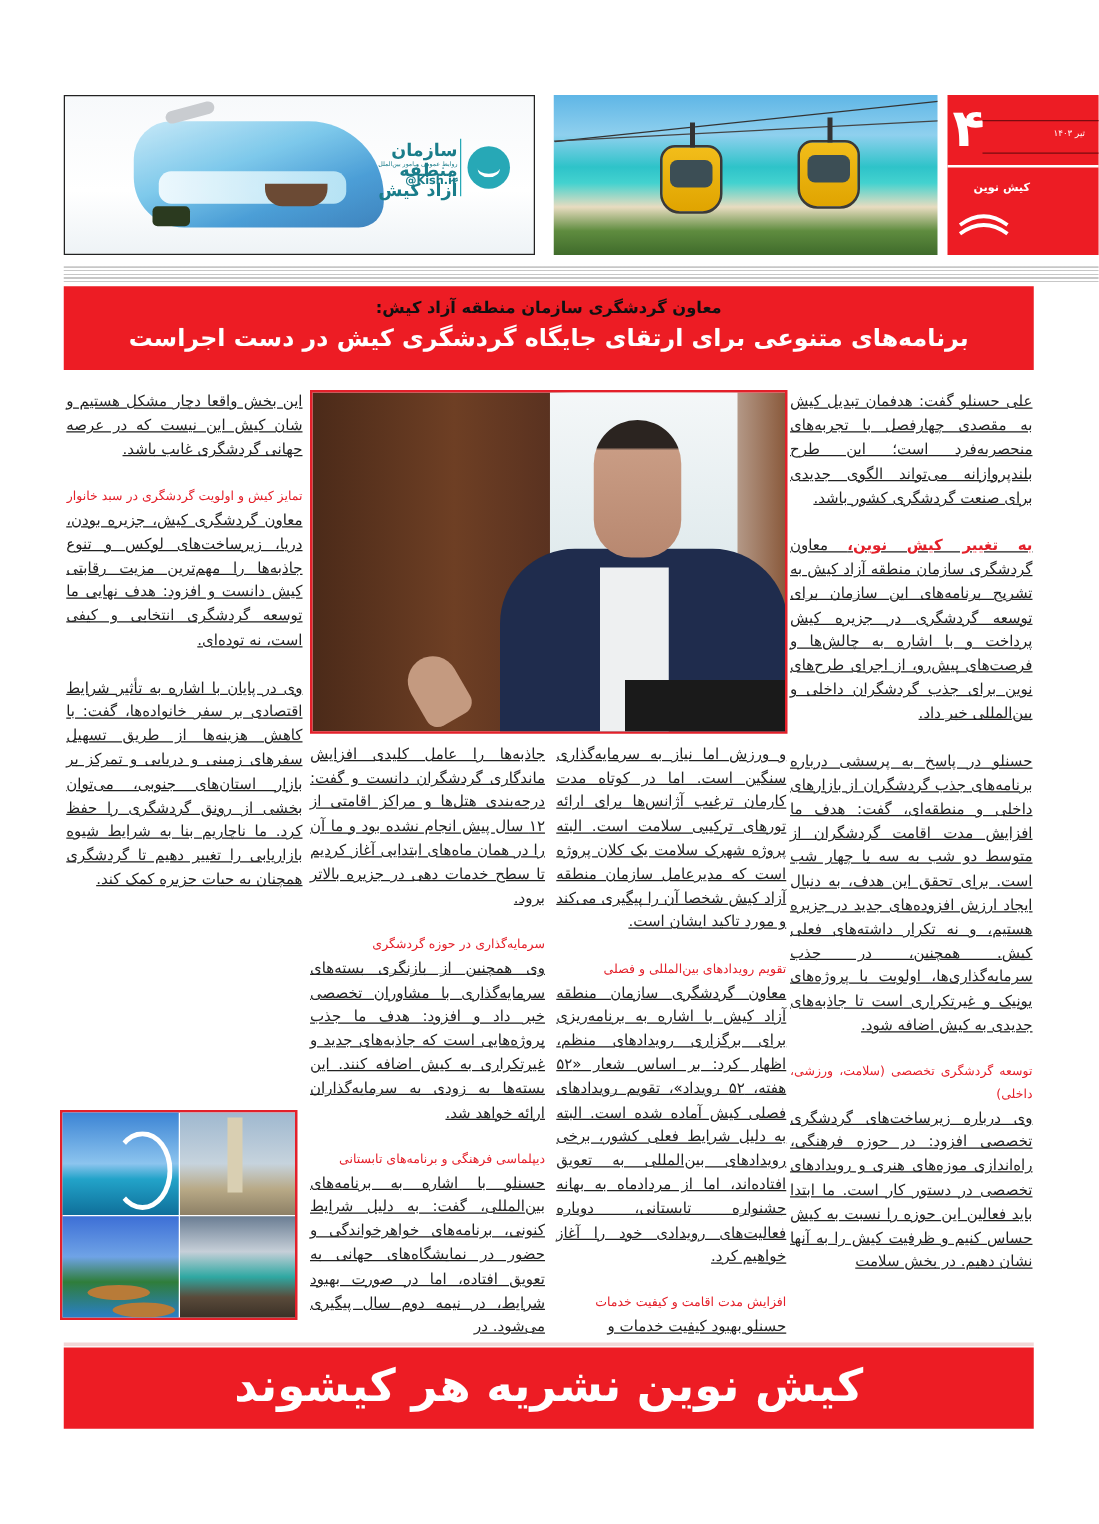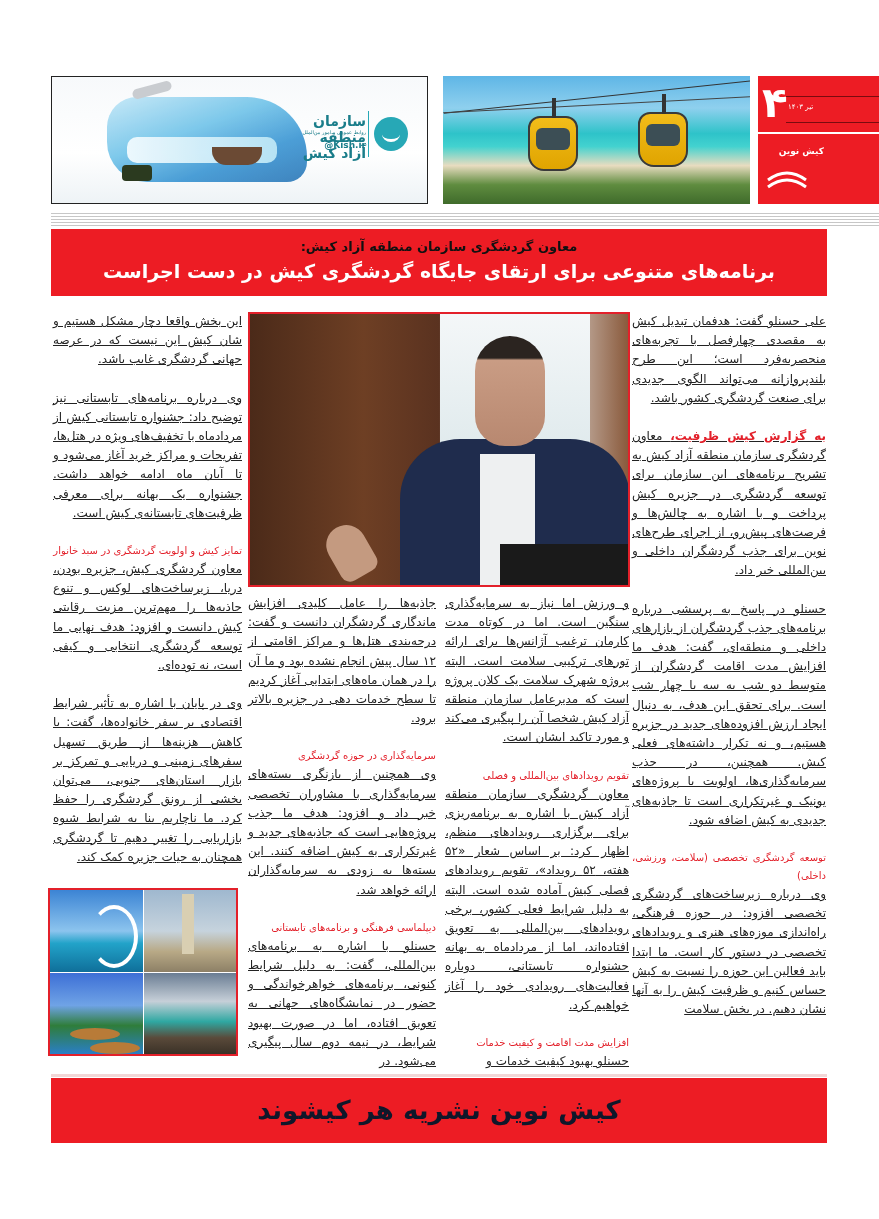--- a/index.html
+++ b/index.html
@@ -27,21 +27,21 @@
   .gondola:before { content:""; position:absolute; left:6px; top:10px; width:34px; height:22px; background:#3c4e55; border-radius:6px; }
   .gondola:after { content:""; position:absolute; left:22px; top:-20px; width:4px; height:20px; background:#333; }
   .g1 { left: 85px; top: 40px; }
   .g2 { left: 195px; top: 36px; }
 
   .masthead { left: 758px; top: 76px; width: 121px; height: 128px; background: #ed1c24; }
   .mast-divider { position:absolute; left:0; top:56px; width:121px; height:2px; background:#fff; }
   .page-num { position:absolute; left:4px; top:0px; font-size:42px; font-weight:bold; color:#fff; font-family:"DejaVu Sans", sans-serif; line-height:54px; }
   .date-line-1 { position:absolute; left:28px; top:20px; width:93px; height:1px; background:#7a0b0f; }
   .date-line-2 { position:absolute; left:28px; top:46px; width:93px; height:1px; background:#7a0b0f; }
-  .issue-date { position:absolute; left:30px; top:27px; width:80px; font-size:7px; color:#fff; text-align:left; direction: rtl; }
+  .issue-date { position:absolute; left:30px; top:27px; width:80px; font-size:7px; color:#fff; text-align:right; direction: rtl; }
   .brand-name { position:absolute; left:6px; top:70px; width:60px; font-size:9px; color:#fff; font-weight:bold; direction: rtl; text-align:right; }
   .brand-wave { position:absolute; left:8px; top:92px; width:42px; height:22px; }
 
   
   .dot-band { left: 51px; top: 213px; width: 828px; height: 14px; background: repeating-linear-gradient(180deg,#bdbdbd 0 1px,#ffffff 1px 3px); opacity: .85; }
 
   
   .headline-band { left: 51px; top: 229px; width: 776px; height: 67px; background: #ed1c24; direction: rtl; text-align: center; }
   .kicker { position:absolute; left:0; right:0; top:10px; font-size:13px; font-weight:bold; color:#111;text-align:center; }
   .main-headline { position:absolute; left:0; right:0; top:31px; font-size:19px; font-weight:bold; color:#fff; }
@@ -72,21 +72,21 @@
   .t1:after { content:""; position:absolute; left:40px; top:15px; width:40px; height:55px; border:4px solid #fff; border-radius:50%; border-left-color: transparent; }
   .t2 { background: linear-gradient(180deg,#9fb8cf 0%,#c6d3dd 50%,#b8a986 75%,#8d8066 100%); }
   .t2:after { content:""; position:absolute; left:38px; top:4px; width:12px; height:60px; background:#d9cfb2; }
   .t3 { background: linear-gradient(180deg,#3d6fd6 0%,#6fa3e6 40%,#2f7d3a 65%,#2a7fc7 100%); }
   .t3:after { content:""; position:absolute; left:20px; top:55px; width:50px; height:12px; background:#b87b38; border-radius:50%; box-shadow: 20px 14px 0 #b87b38; }
   .t4 { background: linear-gradient(180deg,#6a7d93 0%,#c6cfd8 35%,#2fa8a2 60%,#5a4a3a 80%,#3a3127 100%); }
 
   
   .bottom-rule { left: 51px; top: 1074px; width: 776px; height: 3px; background: #f2d6d6; }
   .bottom-banner { left: 51px; top: 1078px; width: 776px; height: 65px; background: #ed1c24; direction: rtl; text-align: center; }
-  .slogan { position:absolute; left:0; right:0; top:14px; font-size:26px; font-weight:bold; color:#0f172a; line-height:36px; }
+  .slogan { position:absolute; left:0; right:0; top:14px; font-size:36px; font-weight:bold; color:#ffffff; line-height:36px; }
 </style>
 </head>
 <body>
 
 <div class="abs ad-box">
   <div class="ad-kish-word"></div>
   <div class="ad-plane"></div>
   <div class="ad-ship"></div>
   <div class="ad-jeep"></div>
   <div class="ad-logo-sep"></div>
@@ -118,21 +118,21 @@
 
 <div class="abs dot-band"></div>
 
 <div class="abs headline-band">
   <div class="kicker">معاون گردشگری سازمان منطقه آزاد کیش:</div>
   <div class="main-headline">برنامه‌های متنوعی برای ارتقای جایگاه گردشگری کیش در دست اجراست</div>
 </div>
 
 <div class="abs col col-1">
   <p>علی حسنلو گفت: هدفمان تبدیل کیش به مقصدی چهارفصل با تجربه‌های منحصربه‌فرد است؛ این طرح بلندپروازانه می‌تواند الگوی جدیدی برای صنعت گردشگری کشور باشد.</p>
-  <p><span class="lead">به گزارش کیش ظرفیت،</span><span> معاون گردشگری سازمان منطقه آزاد کیش به تشریح برنامه‌های این سازمان برای توسعه گردشگری در جزیره کیش پرداخت و با اشاره به چالش‌ها و فرصت‌های پیش‌رو، از اجرای طرح‌های نوین برای جذب گردشگران داخلی و بین‌المللی خبر داد.</span></p>
+  <p><span class="lead">به تغییر کیش نوین،</span><span> معاون گردشگری سازمان منطقه آزاد کیش به تشریح برنامه‌های این سازمان برای توسعه گردشگری در جزیره کیش پرداخت و با اشاره به چالش‌ها و فرصت‌های پیش‌رو، از اجرای طرح‌های نوین برای جذب گردشگران داخلی و بین‌المللی خبر داد.</span></p>
   <p>حسنلو در پاسخ به پرسشی درباره برنامه‌های جذب گردشگران از بازارهای داخلی و منطقه‌ای، گفت: هدف ما افزایش مدت اقامت گردشگران از متوسط دو شب به سه یا چهار شب است. برای تحقق این هدف، به دنبال ایجاد ارزش افزوده‌های جدید در جزیره هستیم، و نه تکرار داشته‌های فعلی کیش. همچنین، در جذب سرمایه‌گذاری‌ها، اولویت با پروژه‌های یونیک و غیرتکراری است تا جاذبه‌های جدیدی به کیش اضافه شود.</p>
   <div class="subhead">توسعه گردشگری تخصصی (سلامت، ورزشی، داخلی)</div>
   <p class="tight">وی درباره زیرساخت‌های گردشگری تخصصی افزود: در حوزه فرهنگی، راه‌اندازی موزه‌های هنری و رویدادهای تخصصی در دستور کار است. ما ابتدا باید فعالین این حوزه را نسبت به کیش حساس کنیم و ظرفیت کیش را به آنها نشان دهیم. در بخش سلامت</p>
 </div>
 
 <div class="abs photo-portrait">
   <div class="flag">
       <div class="flag-mark"></div>
     </div>
   <div class="man-body"></div>
@@ -153,21 +153,20 @@
 <div class="abs col col-3">
   <p>جاذبه‌ها را عامل کلیدی افزایش ماندگاری گردشگران دانست و گفت: درجه‌بندی هتل‌ها و مراکز اقامتی از ۱۲ سال پیش انجام نشده بود و ما آن را در همان ماه‌های ابتدایی آغاز کردیم تا سطح خدمات دهی در جزیره بالاتر برود.</p>
   <div class="subhead">سرمایه‌گذاری در حوزه گردشگری</div>
   <p>وی همچنین از بازنگری بسته‌های سرمایه‌گذاری با مشاوران تخصصی خبر داد و افزود: هدف ما جذب پروژه‌هایی است که جاذبه‌های جدید و غیرتکراری به کیش اضافه کنند. این بسته‌ها به زودی به سرمایه‌گذاران ارائه خواهد شد.</p>
   <div class="subhead">دیپلماسی فرهنگی و برنامه‌های تابستانی</div>
   <p class="tight">حسنلو با اشاره به برنامه‌های بین‌المللی، گفت: به دلیل شرایط کنونی، برنامه‌های خواهرخواندگی و حضور در نمایشگاه‌های جهانی به تعویق افتاده، اما در صورت بهبود شرایط، در نیمه دوم سال پیگیری می‌شود. در</p>
 </div>
 
 <div class="abs col col-4">
   <p>این بخش واقعا دچار مشکل هستیم و شان کیش این نیست که در عرصه جهانی گردشگری غایب باشد.</p>
-  <p>وی درباره برنامه‌های تابستانی نیز توضیح داد: جشنواره تابستانی کیش از مردادماه با تخفیف‌های ویژه در هتل‌ها، تفریحات و مراکز خرید آغاز می‌شود و تا آبان ماه ادامه خواهد داشت. جشنواره یک بهانه برای معرفی ظرفیت‌های تابستانه‌ی کیش است.</p>
   <div class="subhead">تمایز کیش و اولویت گردشگری در سبد خانوار</div>
   <p>معاون گردشگری کیش، جزیره بودن، دریا، زیرساخت‌های لوکس و تنوع جاذبه‌ها را مهم‌ترین مزیت رقابتی کیش دانست و افزود: هدف نهایی ما توسعه گردشگری انتخابی و کیفی است، نه توده‌ای.</p>
   <p class="tight">وی در پایان با اشاره به تأثیر شرایط اقتصادی بر سفر خانواده‌ها، گفت: با کاهش هزینه‌ها از طریق تسهیل سفرهای زمینی و دریایی و تمرکز بر بازار استان‌های جنوبی، می‌توان بخشی از رونق گردشگری را حفظ کرد. ما ناچاریم بنا به شرایط شیوه بازاریابی را تغییر دهیم تا گردشگری همچنان به حیات جزیره کمک کند.</p>
 </div>
 
 <div class="abs photo-collage">
   <div class="tile t1"></div>
   <div class="tile t2"></div>
   <div class="tile t3"></div>
   <div class="tile t4"></div>

